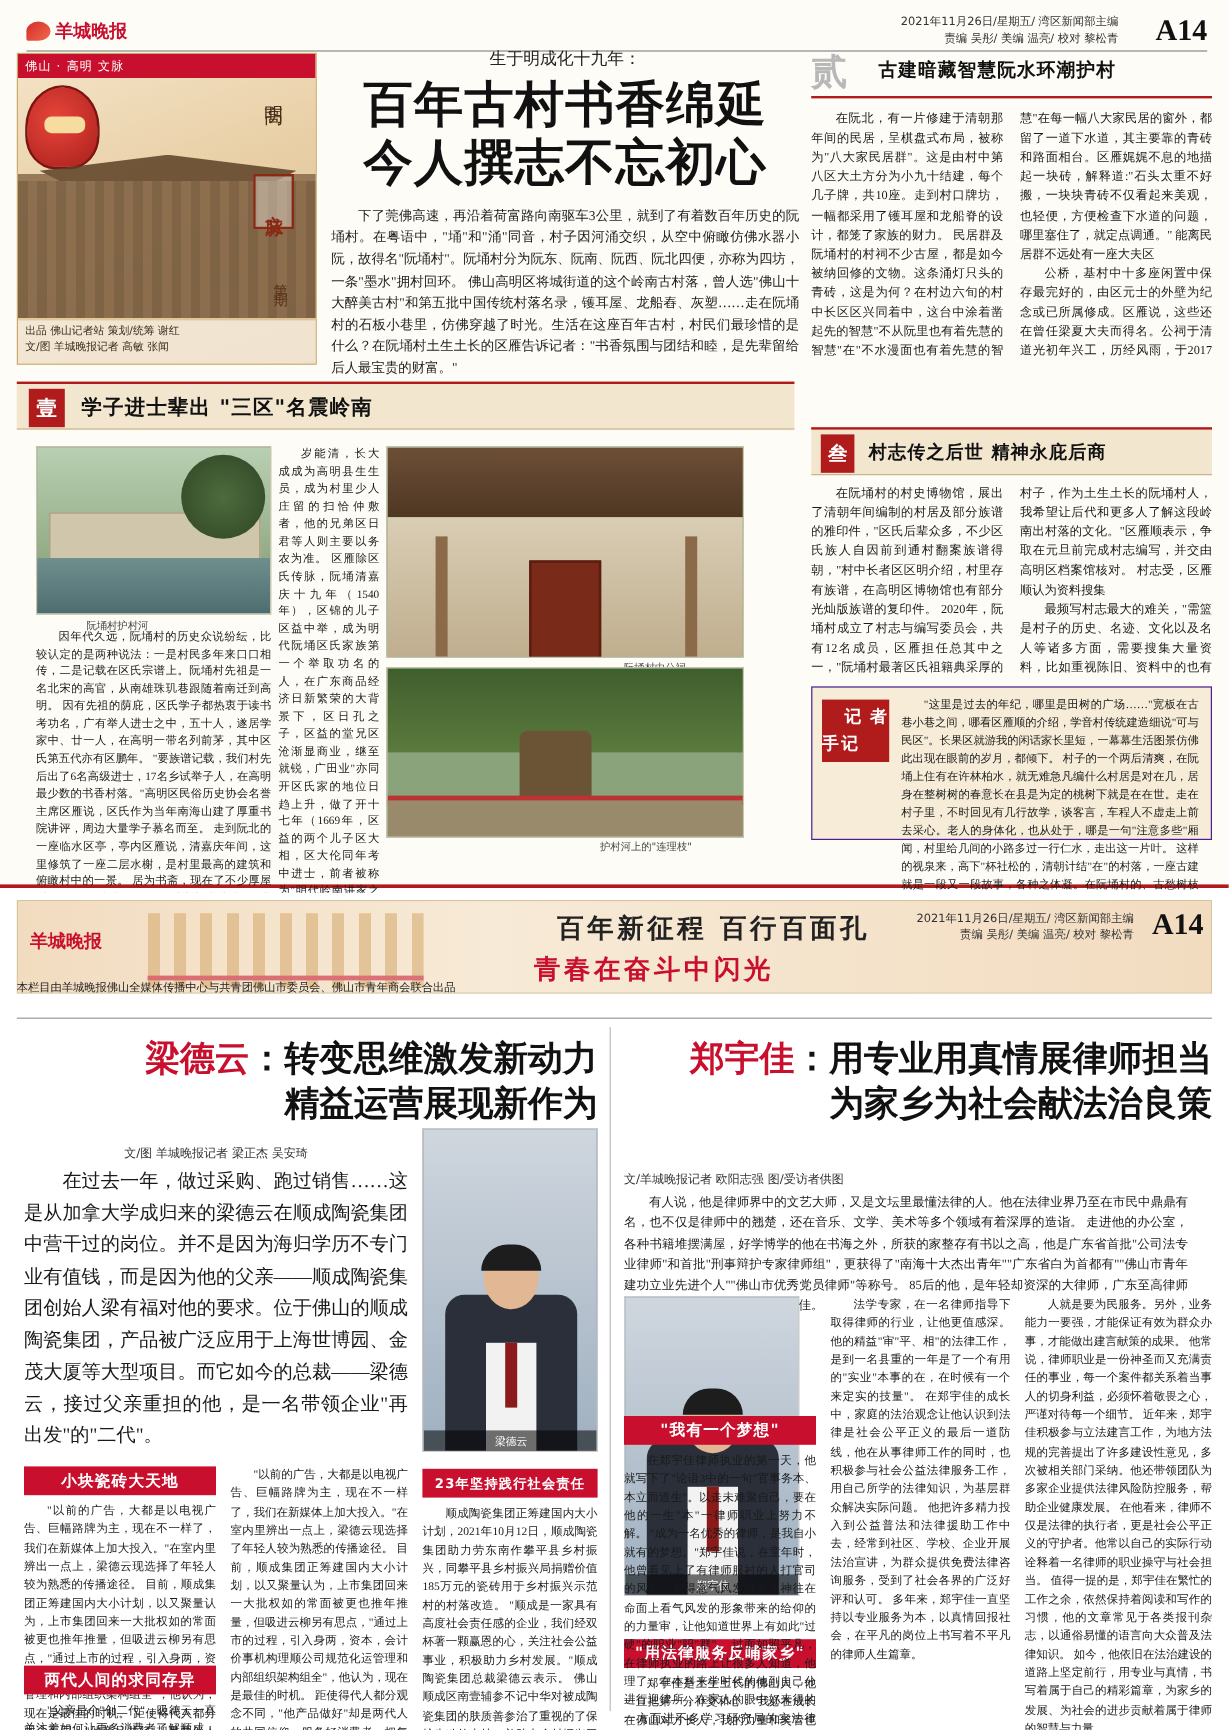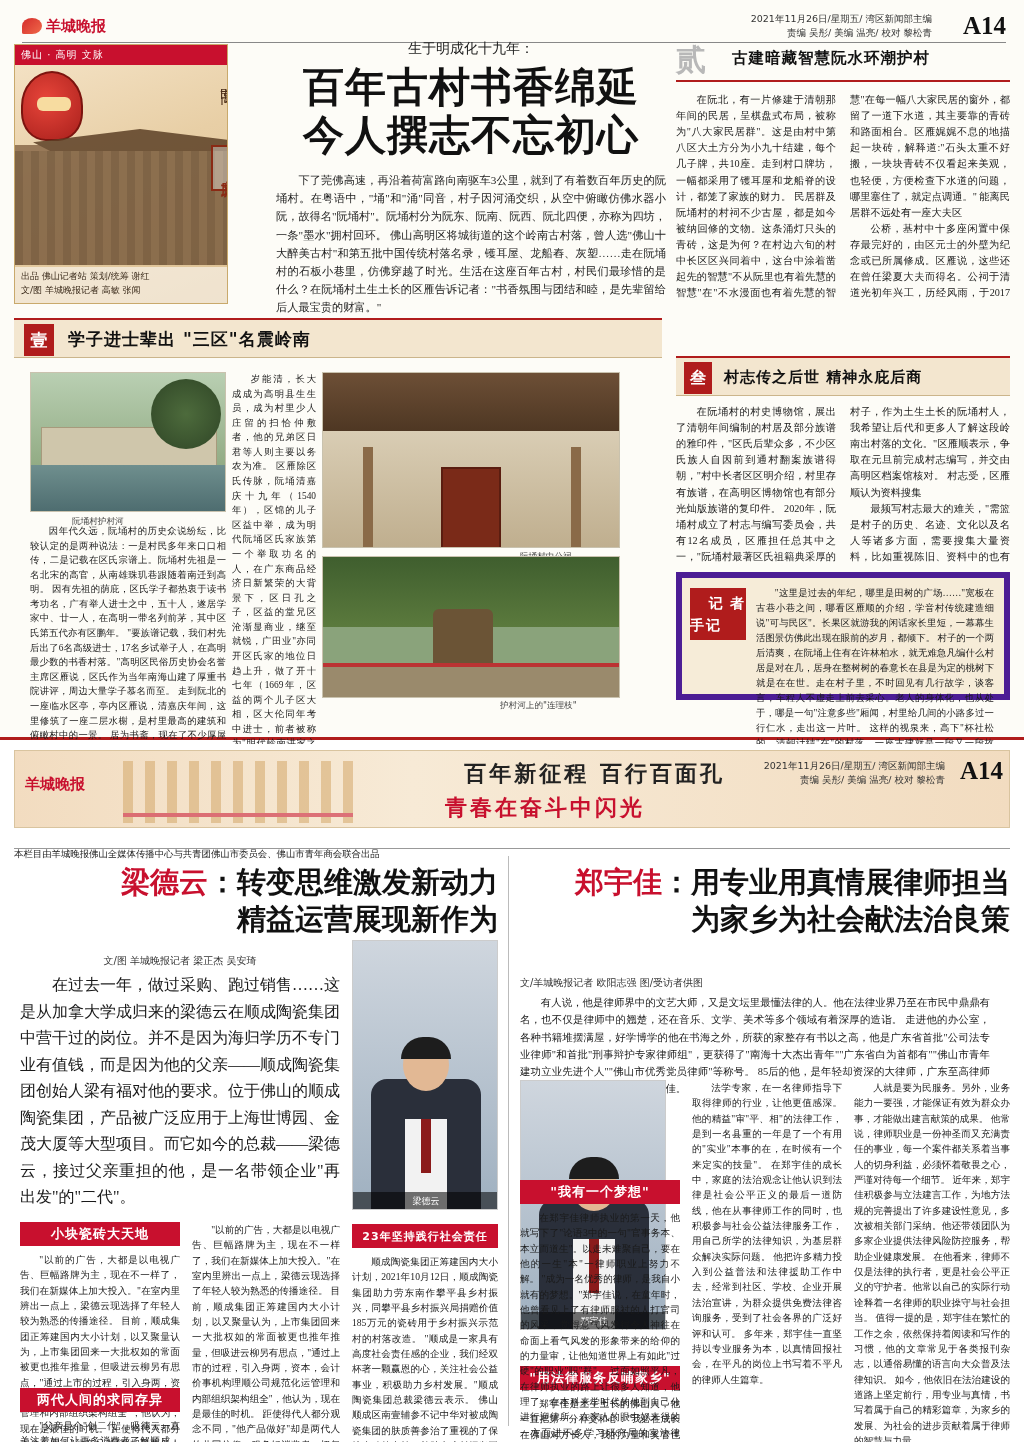--- a/index.html
+++ b/index.html
@@ -41,21 +41,21 @@
   }
   .page-num {
     position:absolute; right:4px; top:2px;
     font-size:25px; font-weight:bold; color:#111;
     font-family:"Liberation Serif", serif;
   }
   .head-rule { position:absolute; left:8px; right:4px; top:32px; height:1px; background:#888; }
 
   
   .ornament {
-    position:absolute; left:14px; top:44px; width:214px; height:260px;
+    position:absolute; left:14px; top:44px; width:250px; height:260px;
     background:linear-gradient(160deg,#f5e4c8,#e8cfa6 45%,#dcc093);
     border:1px solid #c9a96b;
     overflow:hidden;
   }
   .orn-top-band {
     position:absolute; left:0; top:0; width:100%; height:20px;
     background:#c8102e; color:#fff; font-size:10px;
     font-family:"DejaVu Sans", sans-serif;
     display:flex; align-items:center; padding-left:6px; letter-spacing:1px;
   }
@@ -186,21 +186,21 @@
   }
 
   
   .sec3-band { position:absolute; left:676px; top:356px; width:334px; height:40px; background:#f3e6cf; border-top:2px solid #b01c1c; border-bottom:1px solid #cbb58b; }
   .sec3-num { position:absolute; left:8px; top:4px; width:28px; height:32px; background:#b01c1c; color:#fff; font-size:16px; font-weight:bold; display:flex; align-items:center; justify-content:center; font-family:"DejaVu Sans", sans-serif; }
   .sec3-title { position:absolute; left:48px; top:10px; font-size:15px; font-weight:bold; color:#111; font-family:"DejaVu Sans", sans-serif; letter-spacing:1px; }
   .sec3-cols { position:absolute; left:676px; top:404px; width:334px; height:162px; column-count:2; column-gap:14px; font-size:10.2px; line-height:1.58; text-align:justify; text-indent:2em; }
 
   .notebox {
     position:absolute; left:676px; top:572px; width:334px; height:128px;
-    background:#f6ecd8; border:6px solid #4c1d95; padding:8px 10px 8px 74px;
+    background:#f6ecd8; border:1px solid #4c1d95; padding:8px 10px 8px 74px;
     font-size:9.4px; line-height:1.6; text-align:justify; text-indent:2em;
   }
   .notebox-tag {
     position:absolute; left:8px; top:10px; width:56px; height:52px;
     background:#b01c1c; color:#fff; font-size:14px; font-weight:bold;
     display:flex; align-items:center; justify-content:center; letter-spacing:2px;
     font-family:"DejaVu Sans", sans-serif;
   }
 
   
@@ -218,21 +218,21 @@
   .bb-skyline { position:absolute; left:108px; top:10px; width:230px; height:62px; opacity:.55;
     background:
       linear-gradient(#c8102e 0 0) 0 52px/230px 4px no-repeat,
       repeating-linear-gradient(90deg,#d4a86a 0 10px,transparent 10px 22px);
   }
   .bb-title { position:absolute; left:350px; top:8px; width:360px; text-align:right; font-size:22px; font-weight:bold; color:#222; letter-spacing:3px; font-family:"DejaVu Sans", sans-serif; }
   .bb-sub { position:absolute; left:350px; top:42px; width:360px; text-align:center; font-size:22px; font-weight:bold; color:#c8102e; letter-spacing:3px; font-family:"DejaVu Sans", sans-serif; }
   .bb-meta { position:absolute; right:64px; top:8px; text-align:right; font-size:9.5px; line-height:1.5; color:#333; font-family:"DejaVu Sans", sans-serif; }
   .bb-page { position:absolute; right:6px; top:6px; font-size:25px; font-weight:bold; color:#111; }
 
-  .bot-note { position:absolute; left:14px; top:104px; font-size:9.4px; color:#222; font-family:"DejaVu Sans", sans-serif; }
+  .bot-note { position:absolute; left:14px; top:73px; font-size:9.4px; color:#222; font-family:"DejaVu Sans", sans-serif; }
   .bot-rule { position:absolute; left:14px; top:104px; width:996px; height:1px; background:#999; }
   .mid-div { position:absolute; left:508px; top:112px; width:1px; height:570px; background:#bbb; }
 
   .art-title-l { position:absolute; left:20px; top:120px; width:478px; text-align:right; font-size:29px; font-weight:bold; line-height:1.28; font-family:"DejaVu Sans", sans-serif; color:#111; }
   .art-title-r { position:absolute; left:520px; top:120px; width:490px; text-align:right; font-size:29px; font-weight:bold; line-height:1.28; font-family:"DejaVu Sans", sans-serif; color:#111; }
   .hl-red { color:#c8102e; }
 
   .byline-l { position:absolute; left:20px; top:210px; width:320px; text-align:center; font-size:10px; color:#333; font-family:"DejaVu Sans", sans-serif; }
   .byline-r { position:absolute; left:520px; top:200px; width:490px; text-align:left; font-size:10px; color:#333; font-family:"DejaVu Sans", sans-serif; }
 

